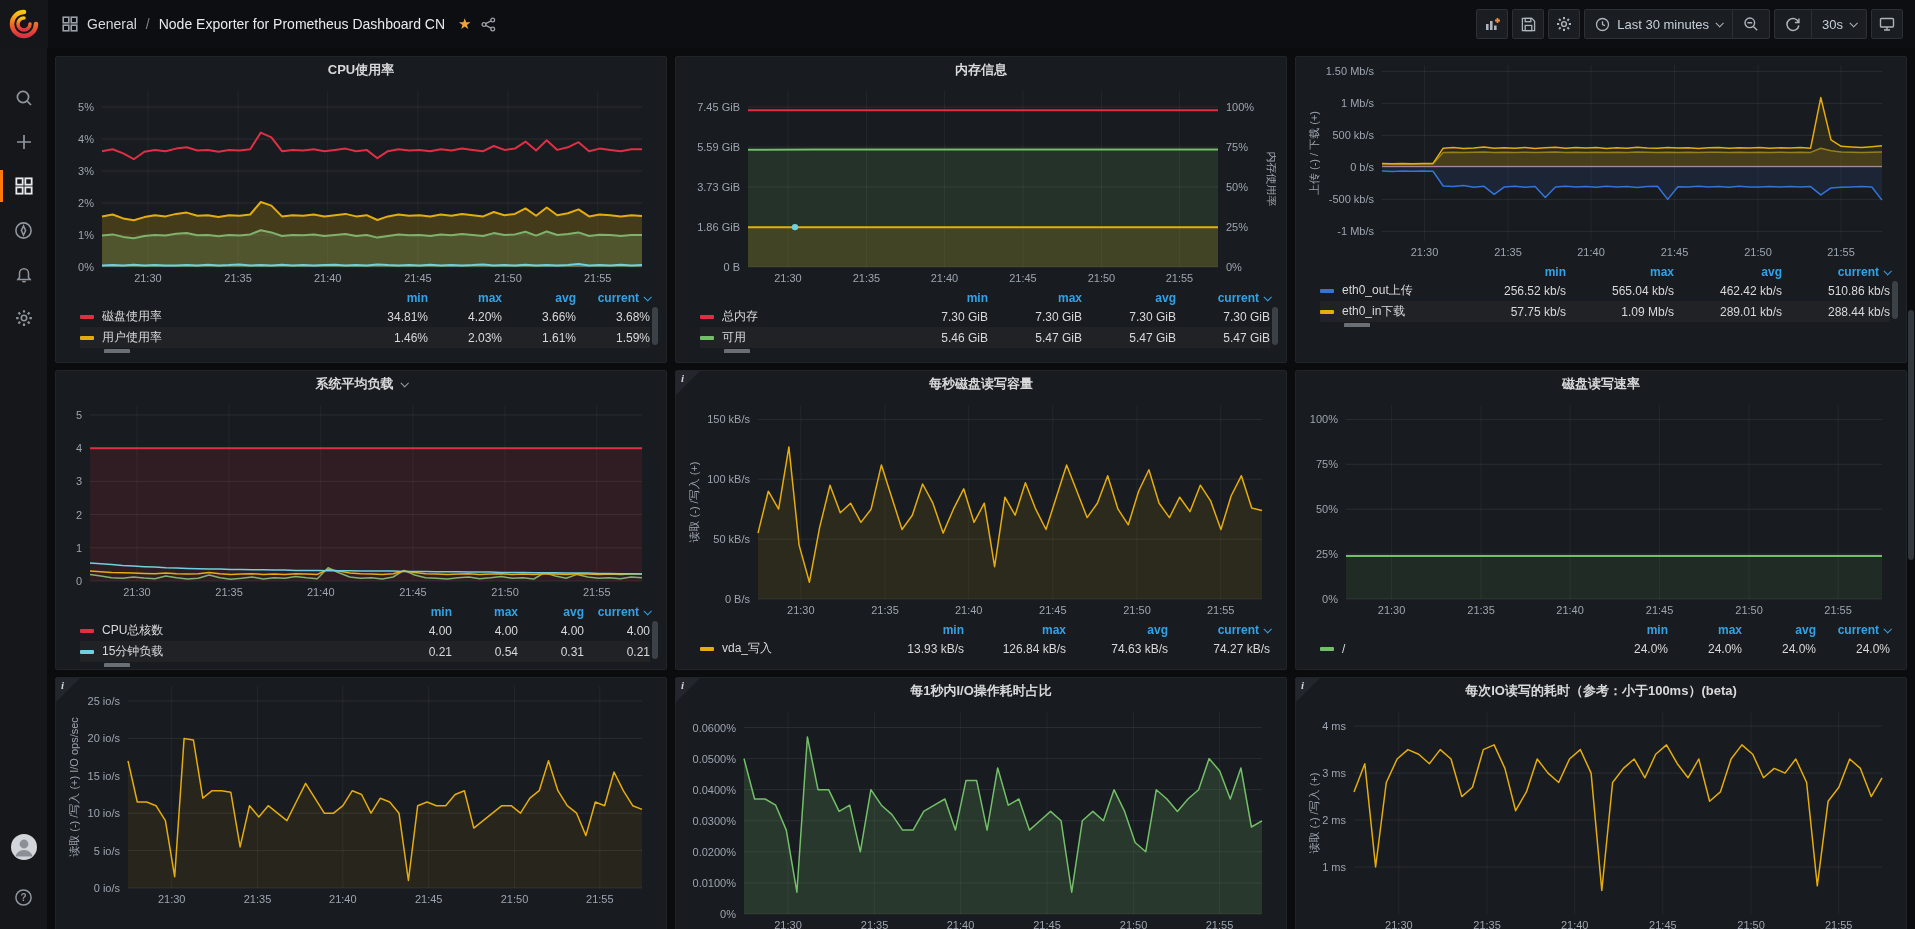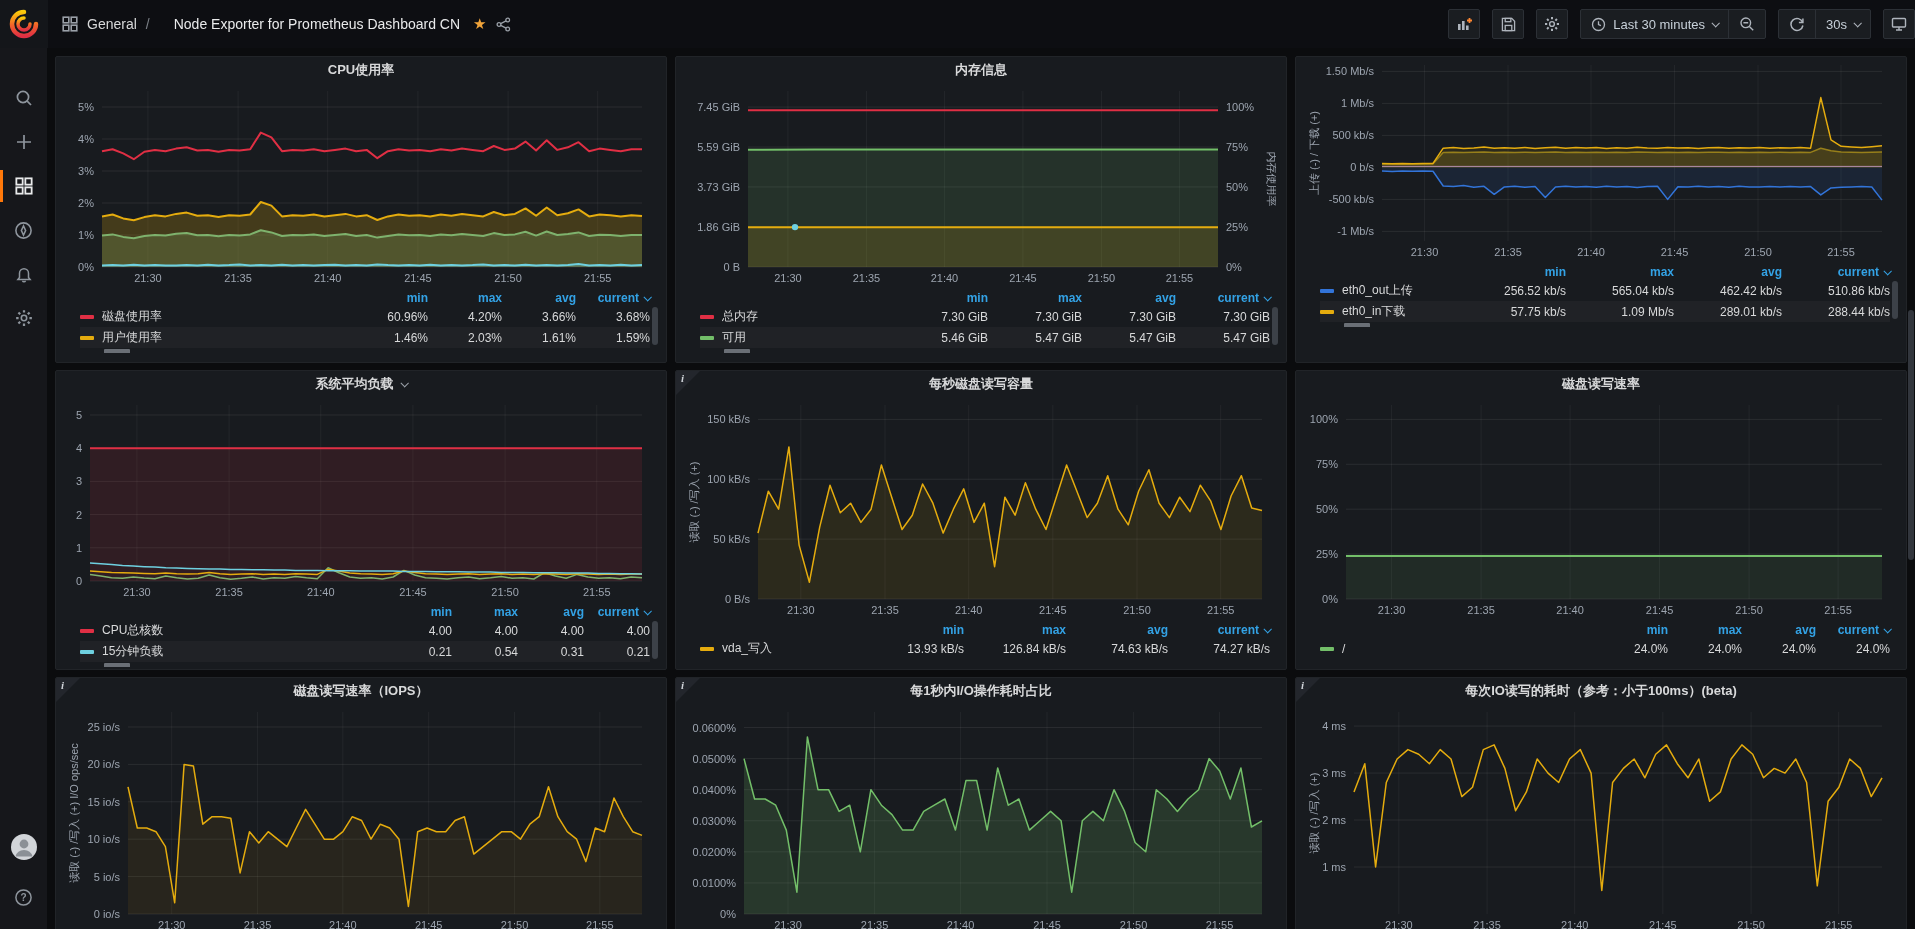--- a/index.html
+++ b/index.html
@@ -7,23 +7,23 @@
     font-family:"Liberation Sans", sans-serif; color:#d8d9da; font-size:13px; }
 
   
   .topnav { position:fixed; top:0; left:0; right:0; height:48px; background:#0d0e12;
     display:flex; align-items:center; z-index:10; }
   .logo-cell { width:48px; height:48px; background:#14161a; display:flex; align-items:center; justify-content:center; }
   .crumb { display:flex; align-items:center; gap:9px; margin-left:14px; }
   .crumb .apps { color:#9aa0a8; }
   .crumb-folder { color:#d8d9da; font-size:14px; }
   .crumb-sep { color:#7b8087; font-size:14px; }
-  .crumb-title { color:#e9eaeb; font-size:14px;margin-left:15px; }
+  .crumb-title { color:#e9eaeb; font-size:14px; }
   .star { color:#f0a33a; font-size:15px; margin-left:4px; }
-  .nav-right { margin-left:auto; display:flex; align-items:center; gap:12px; }
+  .nav-right { margin-left:auto; display:flex; align-items:center; gap:4px; padding-right:12px; }
   .btn, .btn-grp { background:#1a1d21; border:1px solid #2c3036; border-radius:2px; height:30px;
     display:flex; align-items:center; color:#aeb4bc; }
   .btn { width:32px; justify-content:center; cursor:pointer; }
   .btn-grp .seg { display:flex; align-items:center; height:100%; padding:0 10px; cursor:pointer; gap:7px; }
   .btn-grp .seg + .seg { border-left:1px solid #2c3036; }
   .timetext { color:#c7d0d9; font-size:13px; }
   .chev { display:inline-block; width:6px; height:6px; border-right:1.5px solid currentColor;
     border-bottom:1.5px solid currentColor; transform:rotate(45deg) translateY(-1px); }
   .icon { display:block; }
 
@@ -264,21 +264,21 @@
             <span class="h" style="width: 74px;">min</span>
             <span class="h" style="width: 74px;">max</span>
             <span class="h" style="width: 74px;">avg</span>
             <span class="h" style="width: 74px;">current<span class="chev"></span></span>
           </div>
           <div class="lg-row">
             <span class="lg-label">
               <span class="dash" style="background: rgb(224, 47, 68);"></span>
               <span>磁盘使用率</span>
             </span>
-            <span class="lg-val" style="width: 74px;">60.96%</span>
+            <span class="lg-val" style="width: 74px;">34.81%</span>
             <span class="lg-val" style="width: 74px;">4.20%</span>
             <span class="lg-val" style="width: 74px;">3.66%</span>
             <span class="lg-val" style="width: 74px;">3.68%</span>
           </div>
           <div class="lg-row alt">
             <span class="lg-label">
               <span class="dash" style="background: rgb(229, 172, 14);"></span>
               <span>用户使用率</span>
             </span>
             <span class="lg-val" style="width: 74px;">1.46%</span>
@@ -592,21 +592,20 @@
               <span>/</span>
             </span>
             <span class="lg-val" style="width: 74px;">24.0%</span>
             <span class="lg-val" style="width: 74px;">24.0%</span>
             <span class="lg-val" style="width: 74px;">24.0%</span>
             <span class="lg-val" style="width: 74px;">24.0%</span>
           </div>
         </div>
     </section>
     <section class="panel">
-      <div class="panel-title">磁盘读写速率（IOPS）</div>
       <div class="chart" style="height: 230px;"><svg width="590" height="230">
             <line x1="62" x2="576" y1="22.962962962962962" y2="22.962962962962962" stroke="#ffffff" stroke-opacity="0.08"></line>
             <text x="54" y="26.962962962962962" text-anchor="end" font-size="11" fill="#9da5b0">25 io/s</text>
             <line x1="62" x2="576" y1="60.37037037037038" y2="60.37037037037038" stroke="#ffffff" stroke-opacity="0.08"></line>
             <text x="54" y="64.37037037037038" text-anchor="end" font-size="11" fill="#9da5b0">20 io/s</text>
             <line x1="62" x2="576" y1="97.77777777777777" y2="97.77777777777777" stroke="#ffffff" stroke-opacity="0.08"></line>
             <text x="54" y="101.77777777777777" text-anchor="end" font-size="11" fill="#9da5b0">15 io/s</text>
             <line x1="62" x2="576" y1="135.1851851851852" y2="135.1851851851852" stroke="#ffffff" stroke-opacity="0.08"></line>
             <text x="54" y="139.1851851851852" text-anchor="end" font-size="11" fill="#9da5b0">10 io/s</text>
             <line x1="62" x2="576" y1="172.5925925925926" y2="172.5925925925926" stroke="#ffffff" stroke-opacity="0.08"></line>

